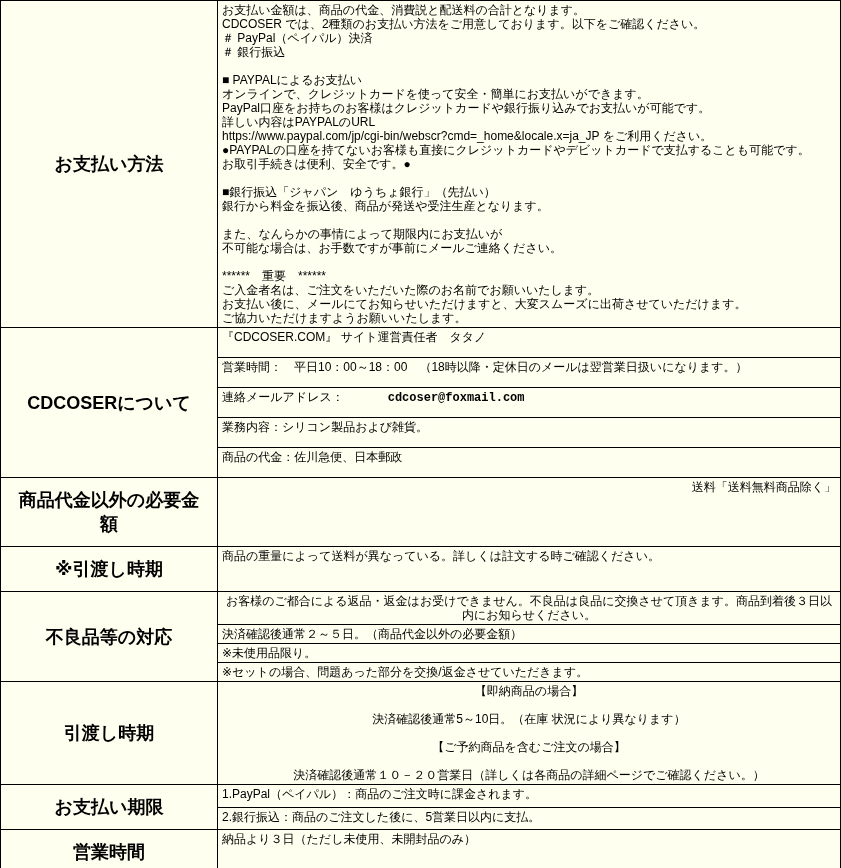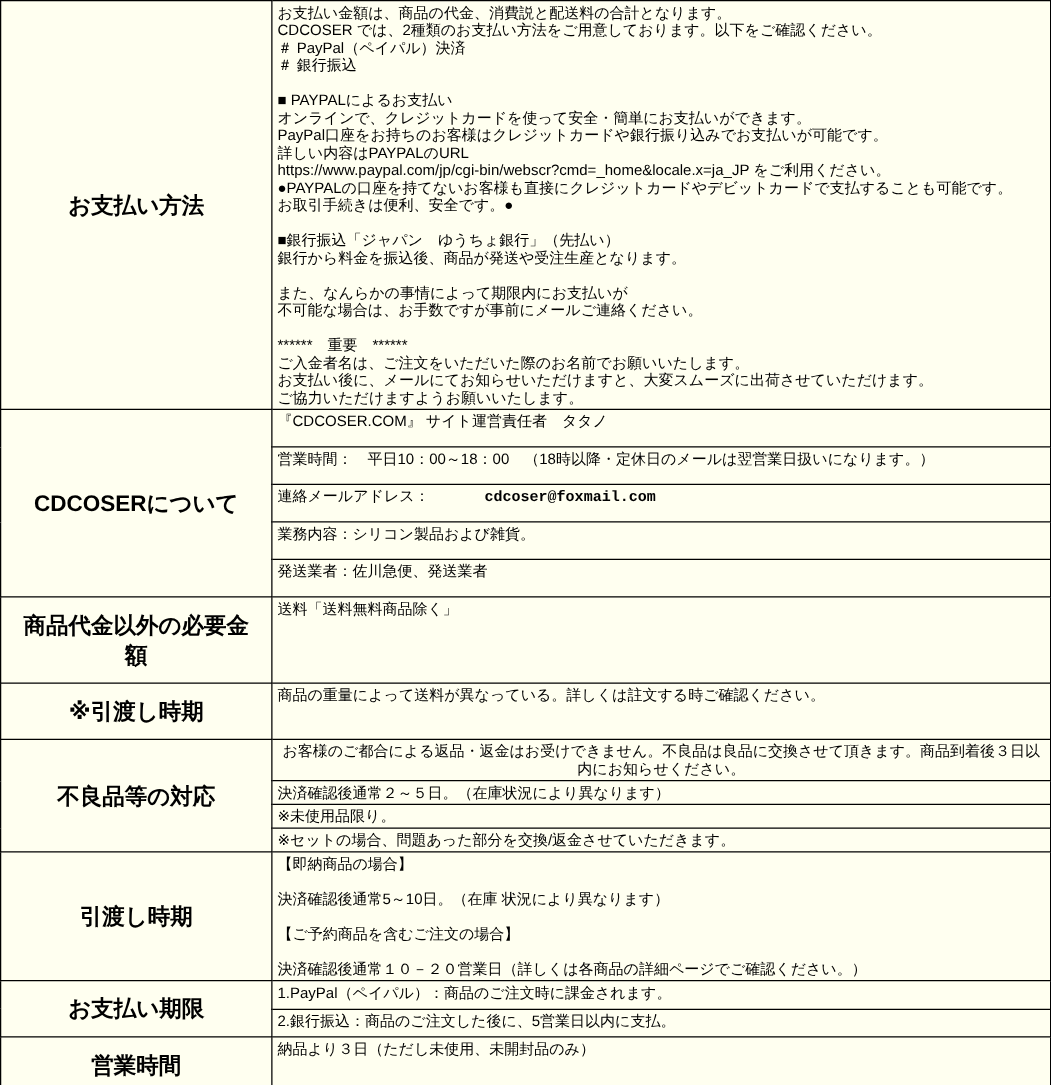--- a/index.html
+++ b/index.html
@@ -32,26 +32,26 @@
   table.policy td {
     font-size: 12px;
     line-height: 14px;
     vertical-align: top;
     padding: 2px 4px;
     word-break: break-all;
   }
   .pre { white-space: pre-line; }
   td.pay-body { line-height: 14px; padding: 4px 4px 4px 4px; }
   td.about-row { height: 25px; vertical-align: middle; line-height: 14px; }
-  td.extra-row { height: 20px; vertical-align: middle; }
+  td.extra-row { height: 20px; vertical-align: middle; text-align: right; }
   td.note-row { height: 24px; vertical-align: middle; margin-left: 47px; }
   td.tight { line-height: 13px; padding: 1px 4px; }
   td.tight-first { line-height: 13px; padding: 2px 4px 1px 4px; text-align: center; }
   td.tight-last { line-height: 13px; padding: 1px 4px 10px 4px; }
-  td.delivery-body { line-height: 18px; padding: 0 4px; }
+  td.delivery-body { line-height: 18px; padding: 0 4px; text-align: center; }
   td.deadline-row { line-height: 13px; padding: 2px 4px; }
   td.return-row { height: 18px; vertical-align: middle; }
   .email-bold { font-weight: bold; font-family: "Liberation Mono", "DejaVu Sans Mono", monospace; margin-left: 44px; }
   .bottom-bar {
     width: 841px;
     height: 7px;
     background: #000000;
   }
 </style>
 </head>
@@ -95,39 +95,39 @@
     </tr>
     <tr>
       <td class="about-row">
         <span>連絡メールアドレス：</span><span class="email-bold">cdcoser@foxmail.com</span>
       </td>
     </tr>
     <tr>
       <td class="about-row">業務内容：シリコン製品および雑貨。</td>
     </tr>
     <tr>
-      <td class="about-row">発送業者：佐川急便、発送業者</td>
+      <td class="about-row">商品の代金：佐川急便、日本郵政</td>
     </tr>
 
     <tr>
       <th>商品代金以外の必要金額</th>
       <td class="extra-row">送料「送料無料商品除く」</td>
     </tr>
 
     <tr>
       <th>※引渡し時期</th>
       <td class="note-row">商品の重量によって送料が異なっている。詳しくは註文する時ご確認ください。</td>
     </tr>
 
     <tr>
       <th rowspan="4">不良品等の対応</th>
       <td class="tight-first">お客様のご都合による返品・返金はお受けできません。不良品は良品に交換させて頂きます。商品到着後３日以内にお知らせください。</td>
     </tr>
     <tr>
-      <td class="tight">決済確認後通常２～５日。（在庫状況により異なります）</td>
+      <td class="tight">決済確認後通常２～５日。（商品代金以外の必要金額）</td>
     </tr>
     <tr>
       <td class="tight">※未使用品限り。</td>
     </tr>
     <tr>
       <td class="tight-last">※セットの場合、問題あった部分を交換/返金させていただきます。</td>
     </tr>
 
     <tr>
       <th>引渡し時期</th>

